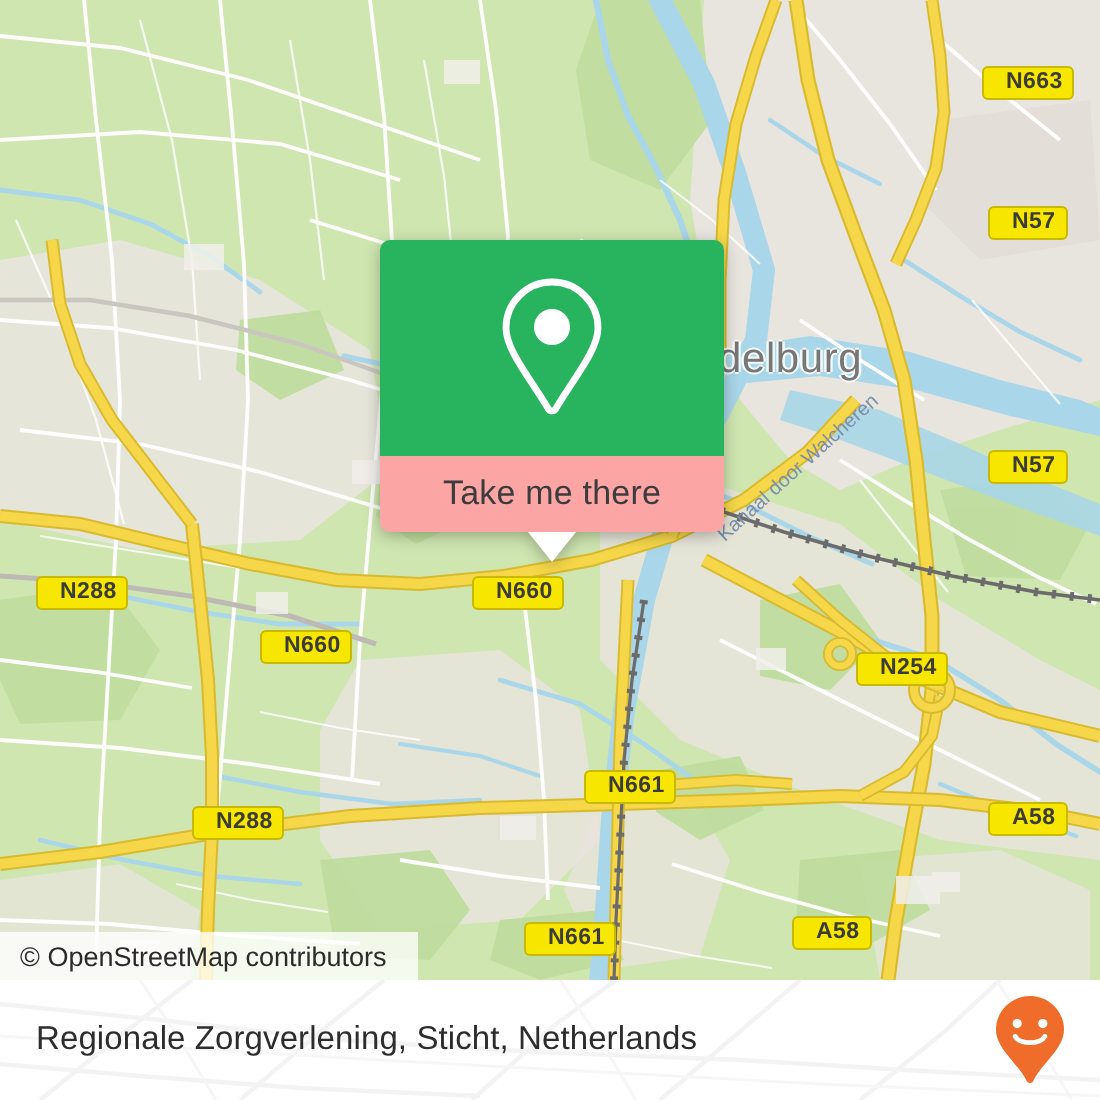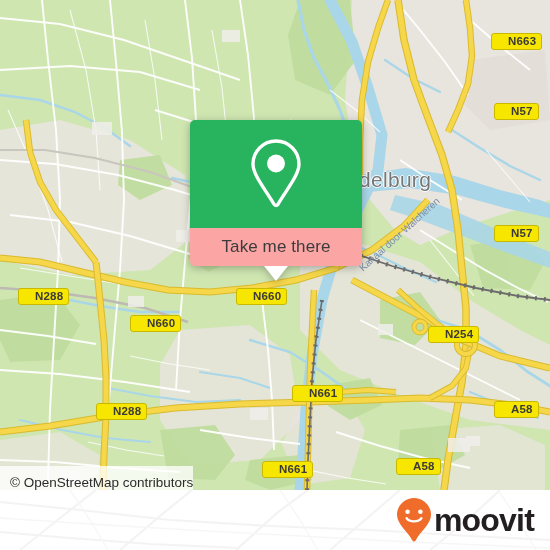--- a/index.html
+++ b/index.html
@@ -39,21 +39,21 @@
   .shield {
     position: absolute;
     background: #f7e600;
     border: 1.5px solid #c9b800;
     border-radius: 3px;
     color: #3b3b38;
     font-family: "Liberation Sans", sans-serif;
     font-size: 11.5px;
     font-weight: bold;
     letter-spacing: 0.2px;
-    padding: 1px 5px 2px 16px;
+    padding: 1px 5px 2px 11px;
     line-height: 12px;
     white-space: nowrap;
     box-sizing: border-box;
   }
 
   
   .place-label {
     position: absolute;
     color: #777777;
     font-family: "Liberation Sans", sans-serif;
@@ -116,22 +116,22 @@
   }
 
   
   #attribution {
     position: absolute;
     left: 0;
     top: 466px;
     height: 24px;
     background: rgba(255,255,255,0.78);
     display: flex;
-    align-items: flex-end;
-    padding: 0 0 0 10px;
+    align-items: center;
+    padding: 0 16px 0 10px;
     box-sizing: border-box;
   }
   #attribution-text {
     color: #2b2b2b;
     font-family: "Liberation Sans", sans-serif;
     font-size: 13.5px;
     white-space: nowrap;
   }
 
   
@@ -406,27 +406,27 @@
         <path d="M0,42 L70,48 L150,54 L240,58"></path>
       </g>
       <g stroke="#e2e2e2" fill="none" stroke-width="1.4">
         <path d="M0,28 L90,34 L190,40 L300,46 L410,52 L550,58"></path>
         <path d="M70,0 L90,30 L108,60"></path>
         <path d="M280,0 L300,30 L318,60"></path>
         <path d="M498,0 L518,30 L536,60"></path>
       </g>
     </svg>
 
+    <div id="footer-title">Regionale Zorgverlening, Sticht, Netherlands</div>
 
     <div id="brand">
       <svg width="38" height="46" viewBox="0 0 38 46">
         <path d="M19 1 C9.6 1 2 8.5 2 17.8 C2 27.5 13 34.5 17.4 43.6
                  C18 44.8 20 44.8 20.6 43.6 C25 34.5 36 27.5 36 17.8
                  C36 8.5 28.4 1 19 1 Z" fill="#ef6c2a"></path>
         <circle cx="12.6" cy="14.8" r="2.3" fill="#ffffff"></circle>
         <circle cx="25.4" cy="14.8" r="2.3" fill="#ffffff"></circle>
         <path d="M11.6 21.2 C14.2 25.4 23.8 25.4 26.4 21.2" stroke="#ffffff" stroke-width="2.4" fill="none" stroke-linecap="round"></path>
       </svg>
-      <span id="brand-wordmark">moovit</span>
     </div>
   </div>
 
 </div>
 
 </body></html>

